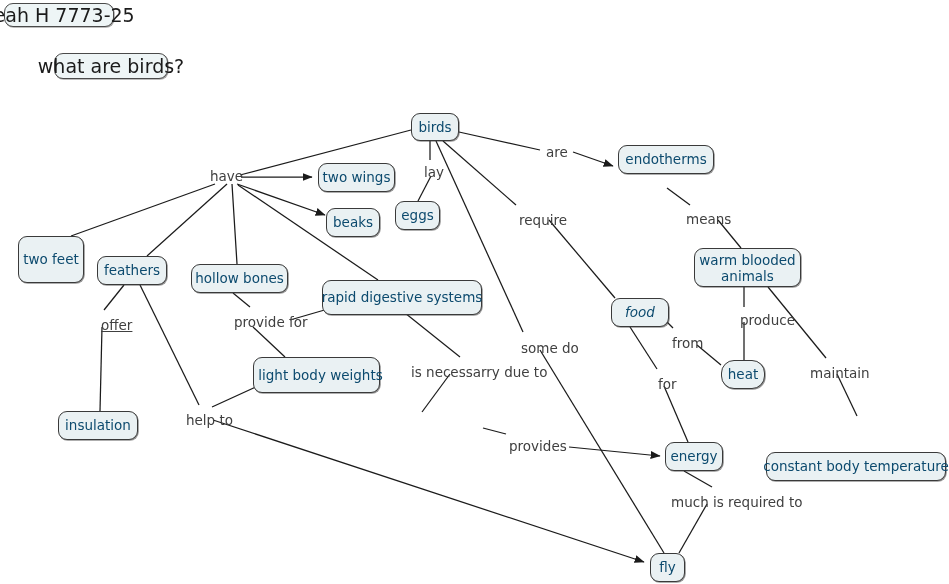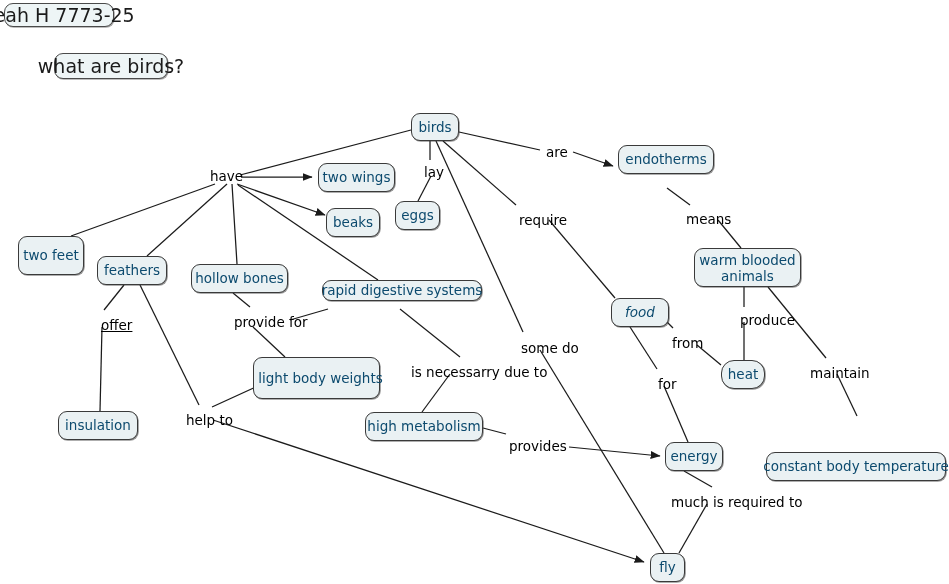--- a/index.html
+++ b/index.html
@@ -58,21 +58,21 @@
     color: #1b1b1b;
     font-size: 19px;
     display: flex;
     align-items: center;
     justify-content: center;
     white-space: nowrap;
     box-shadow: 0.8px 0.8px 0px rgba(60,60,60,0.45);
   }
   .linklabel {
     position: absolute;
-    color: #000000;
+    color: #404040;
     font-size: 13.5px;
     line-height: 15px;
     white-space: nowrap;
     background: transparent;
   }
 </style>
 </head>
 <body>
 
 <div id="canvas">
@@ -171,29 +171,28 @@
   <div class="header-node" style="left:54px; top:53px; width:114px; height:26px;">
     <span>what are birds?</span>
   </div>
 
   <div class="node" id="n-birds" style="left: 411px; top: 113px; width: 48px; height: 28px;">birds</div>
   <div class="node" id="n-two-wings" style="left: 318px; top: 163px; width: 77px; height: 29px;">two wings</div>
   <div class="node" id="n-beaks" style="left: 326px; top: 208px; width: 54px; height: 29px;">beaks</div>
   <div class="node" id="n-eggs" style="left: 395px; top: 201px; width: 45px; height: 29px;">eggs</div>
   <div class="node" id="n-endotherms" style="left: 618px; top: 145px; width: 96px; height: 29px;">endotherms</div>
   <div class="node two-line" id="n-warm-blooded-animals" style="left: 694px; top: 248px; width: 107px; height: 39px;">warm blooded animals</div>
-  <div class="node" id="n-two-feet" style="left: 18px; top: 236px; width: 66px; height: 39px;">two feet</div>
+  <div class="node" id="n-two-feet" style="left: 18px; top: 236px; width: 66px; height: 47px;">two feet</div>
   <div class="node" id="n-feathers" style="left: 97px; top: 256px; width: 70px; height: 29px;">feathers</div>
   <div class="node" id="n-hollow-bones" style="left: 191px; top: 264px; width: 97px; height: 29px;">hollow bones</div>
-  <div class="node" id="n-rapid-digestive-systems" style="left: 322px; top: 280px; width: 160px; height: 21px;">rapid digestive systems</div>
+  <div class="node" id="n-rapid-digestive-systems" style="left: 322px; top: 280px; width: 160px; height: 35px;">rapid digestive systems</div>
   <div class="node" id="n-food" style="left: 611px; top: 298px; width: 58px; height: 29px; font-style: italic;">food</div>
   <div class="node" id="n-heat" style="left: 721px; top: 360px; width: 44px; height: 29px; border-radius: 13px;">heat</div>
   <div class="node" id="n-insulation" style="left: 58px; top: 411px; width: 80px; height: 29px;">insulation</div>
-  <div class="node" id="n-light-body-weights" style="left: 253px; top: 357px; width: 127px; height: 42px; padding-left: 8px;">light body weights</div>
-  <div class="node" id="n-high-metabolism" style="left: 365px; top: 412px; width: 118px; height: 29px;">high metabolism</div>
+  <div class="node" id="n-light-body-weights" style="left: 253px; top: 357px; width: 127px; height: 36px; padding-left: 8px;">light body weights</div>
   <div class="node" id="n-constant-body-temperature" style="left: 766px; top: 416px; width: 180px; height: 29px; margin-top: 36px;">constant body temperature</div>
   <div class="node" id="n-energy" style="left: 665px; top: 442px; width: 58px; height: 29px;">energy</div>
   <div class="node" id="n-fly" style="left: 650px; top: 553px; width: 35px; height: 29px;">fly</div>
 
   <div class="linklabel" id="l-have" style="left: 210px; top: 169px;">have</div>
   <div class="linklabel" id="l-lay" style="left: 424px; top: 165px;">lay</div>
   <div class="linklabel" id="l-are" style="left: 546px; top: 145px;">are</div>
   <div class="linklabel" id="l-require" style="left: 519px; top: 213px;">require</div>
   <div class="linklabel" id="l-means" style="left: 686px; top: 212px;">means</div>
   <div class="linklabel" id="l-offer" style="left: 101px; top: 318px; text-decoration: underline;">offer</div>

